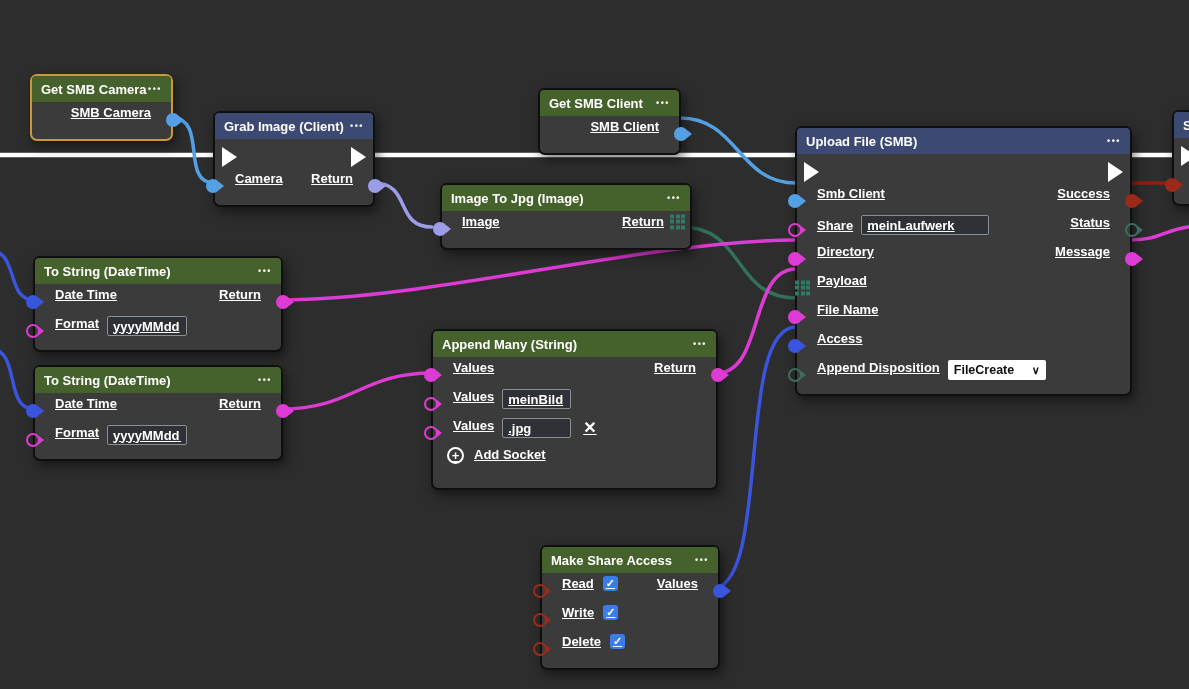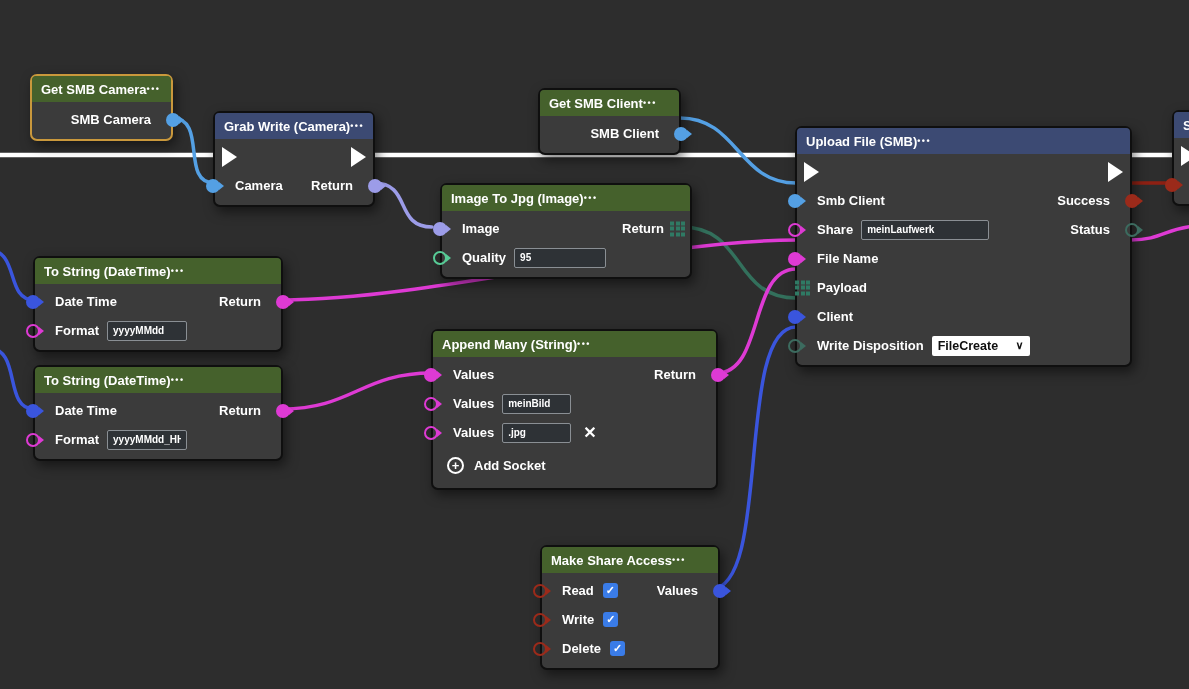--- a/index.html
+++ b/index.html
@@ -9,27 +9,27 @@
     --teal:#2f7a64; --teal-dim:#3c6b5f; --mint:#57cb96; --dred:#9b2a1a;
     --check-blue:#3a7ce8; --input-bg:#2e3236; --input-border:#8a8f94;
   }
   *{box-sizing:border-box;margin:0;padding:0}
   body{background:#222;font-family:"Liberation Sans",sans-serif;}
   #canvas{position:relative;width:1189px;height:689px;overflow:hidden;background:var(--bg);}
   #edges{position:absolute;left:0;top:0;z-index:1;}
   .node{position:absolute;z-index:2;background:var(--node-body);border:2px solid var(--node-border);
     border-radius:7px;box-shadow:3px 5px 12px rgba(0,0,0,.5);}
   .node.selected{border-color:var(--selected);}
-  .hd{height:26px;display:flex;align-items:center;
+  .hd{height:26px;display:flex;align-items:center;justify-content:space-between;
     padding:0 9px;border-radius:4px 4px 0 0;color:#fff;font-weight:bold;font-size:13px;white-space:nowrap;}
   .hd.green{background:var(--header-green)} .hd.navy{background:var(--header-navy)}
   .menu{font-size:9px;letter-spacing:1.5px;cursor:pointer;}
   .rows{padding:3px 0 5px;}
-  .row{position:relative;height:29px;display:flex;align-items:center;color:#fff;
-    font-weight:bold;font-size:13px;white-space:nowrap;}
+  .row{position:relative;height:29px;display:flex;align-items:flex-start;color:#fff;
+    font-weight:bold;font-size:13px;white-space:nowrap;text-decoration:underline;}
   .row.tall{height:36px;}
   .r-out{justify-content:flex-end;}
   .r-io{justify-content:space-between;}
   .grp{display:flex;align-items:center;}
   .lb-in{margin-left:20px;}
   .lb-out{margin-right:20px;}
   .sock{position:absolute;top:50%;width:14px;height:14px;border-radius:50%;
     transform:translateY(-50%);background:currentColor;cursor:crosshair;}
   .sock.open{background:transparent;border:2.5px solid currentColor;}
   .sock.in{left:-9px;} .sock.out{right:-9px;}
@@ -39,21 +39,21 @@
   .c-lblue{color:var(--lblue)} .c-rblue{color:var(--rblue)} .c-lav{color:var(--lavender)}
   .c-mag{color:var(--magenta)} .c-mint{color:var(--mint)} .c-dred{color:var(--dred)} .c-tealdim{color:var(--teal-dim)}
   .gridsock{position:absolute;top:50%;transform:translateY(-50%);display:grid;
     grid-template-columns:repeat(3,4px);grid-auto-rows:4px;gap:1.5px;color:var(--teal);cursor:crosshair;}
   .gridsock i{background:currentColor;}
   .gridsock.in{left:-2px;} .gridsock.outpos{right:5px;}
   .exec{position:absolute;top:50%;transform:translateY(-50%);width:0;height:0;cursor:crosshair;
     border-top:10px solid transparent;border-bottom:10px solid transparent;border-left:15px solid #fff;}
   .exec.inpos{left:7px;} .exec.outpos{right:7px;}
   .tin{height:20px;background:var(--input-bg);border:1px solid var(--input-border);border-radius:2px;
-    color:#fff;font-family:"Liberation Sans",sans-serif;font-size:10px;font-weight:bold;padding:0 5px;margin-left:8px;}
+    color:#fff;font-family:"Liberation Sans",sans-serif;font-size:13px;font-weight:bold;padding:0 5px;margin-left:8px;}
   .w90{width:80px}.w88{width:69px}.w128{width:128px}.w92{width:92px}
   .select{width:98px;height:20px;background:#fff;color:#101010;border-radius:2px;margin-left:8px;
     display:flex;align-items:center;justify-content:space-between;padding:0 6px;font-size:12.5px;font-weight:bold;cursor:pointer;}
   .select .chev{font-size:11px;font-weight:bold;}
   .checkbox{width:15px;height:15px;margin-left:9px;background:var(--check-blue);border-radius:3px;
     color:#fff;font-size:11px;font-weight:bold;display:flex;align-items:center;justify-content:center;cursor:pointer;}
   .xbtn{margin-left:12px;color:#fff;font-size:16px;font-weight:bold;cursor:pointer;}
   .plus-circle{width:17px;height:17px;margin-left:14px;border:2px solid #fff;border-radius:50%;
     display:flex;align-items:center;justify-content:center;font-size:13px;font-weight:bold;color:#fff;}
   .addlbl{margin-left:10px;}
@@ -97,21 +97,21 @@
     <div class="rows">
       <div class="row r-out">
         <span class="lb-out">SMB Camera</span>
         <span class="sock out c-lblue"></span>
       </div>
     </div>
   </div>
 
   <div class="node" id="n-grab">
     <div class="hd navy">
-      <span>Grab Write (Camera)</span>
+      <span>Grab Image (Client)</span>
       <span class="menu">•••</span>
     </div>
     <div class="rows">
       <div class="row">
         <span class="exec inpos"></span>
         <span class="exec outpos"></span>
       </div>
       <div class="row r-io">
         <span class="grp">
           <span class="sock in c-lblue"></span>
@@ -156,25 +156,20 @@
               <i></i>
               <i></i>
               <i></i>
               <i></i>
               <i></i>
               <i></i>
               <i></i>
               <i></i>
             </span>
         </span>
-      </div>
-      <div class="row">
-        <span class="sock open in c-mint"></span>
-        <span class="lb-in">Quality</span>
-        <input class="tin w92" value="95" style="">
       </div>
     </div>
   </div>
 
   <div class="node" id="n-ts1">
     <div class="hd green">
       <span>To String (DateTime)</span>
       <span class="menu">•••</span>
     </div>
     <div class="rows">
@@ -308,45 +303,55 @@
         <span class="grp">
           <span class="sock open in c-mag"></span>
           <span class="lb-in">Share</span>
           <input class="tin w128" value="meinLaufwerk" style="">
         </span>
         <span class="grp">
           <span class="lb-out">Status</span>
           <span class="sock open out c-tealdim"></span>
         </span>
       </div>
+      <div class="row r-io">
+        <span class="grp">
+          <span class="sock in c-mag"></span>
+          <span class="lb-in">Directory</span>
+        </span>
+        <span class="grp">
+          <span class="lb-out">Message</span>
+          <span class="sock out c-mag"></span>
+        </span>
+      </div>
+      <div class="row">
+        <span class="gridsock in">
+            <i></i>
+            <i></i>
+            <i></i>
+            <i></i>
+            <i></i>
+            <i></i>
+            <i></i>
+            <i></i>
+            <i></i>
+          </span>
+        <span class="lb-in">Payload</span>
+      </div>
       <div class="row">
         <span class="sock in c-mag"></span>
         <span class="lb-in">File Name</span>
       </div>
       <div class="row">
-        <span class="gridsock in">
-            <i></i>
-            <i></i>
-            <i></i>
-            <i></i>
-            <i></i>
-            <i></i>
-            <i></i>
-            <i></i>
-            <i></i>
-          </span>
-        <span class="lb-in">Payload</span>
-      </div>
-      <div class="row">
         <span class="sock in c-rblue"></span>
-        <span class="lb-in">Client</span>
+        <span class="lb-in">Access</span>
       </div>
       <div class="row">
         <span class="sock open in c-tealdim"></span>
-        <span class="lb-in">Write Disposition</span>
+        <span class="lb-in">Append Disposition</span>
         <span class="select">
           <span>FileCreate</span>
           <span class="chev">∨</span>
         </span>
       </div>
     </div>
   </div>
 
   <div class="node" id="n-snode">
     <div class="hd navy">

